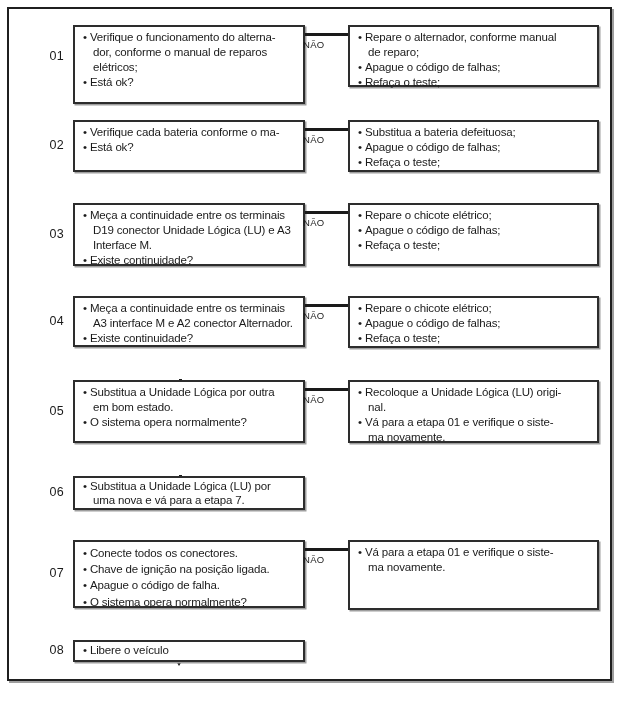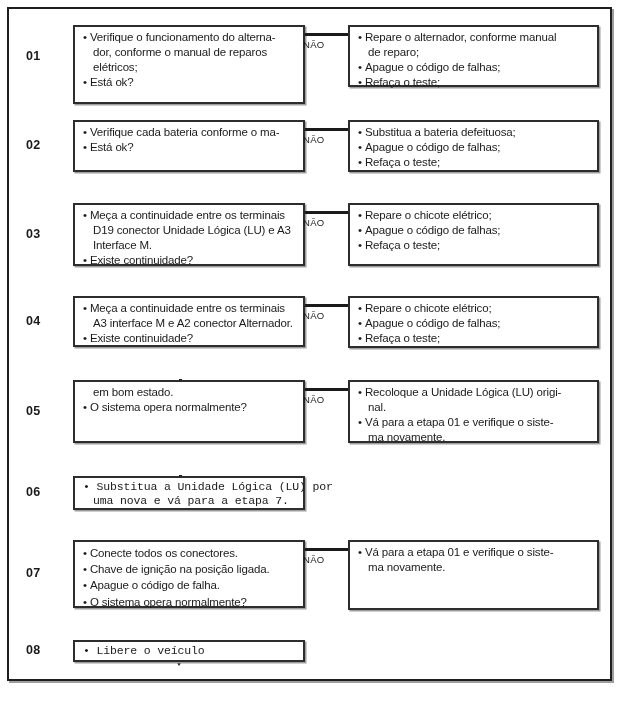--- a/index.html
+++ b/index.html
@@ -1,31 +1,31 @@
 <!DOCTYPE html>
 <html><head>
 <meta charset="utf-8">
 <style>
   html,body{margin:0;padding:0;background:#ffffff;}
   .canvas{position:relative;width:619px;height:701px;background:#ffffff;
           font-family:"Liberation Sans","DejaVu Sans",sans-serif;color:#1a1a1a;overflow:hidden;}
   .frame{position:absolute;left:7px;top:7px;width:601px;height:670px;
          border:2px solid #1f1f1f;box-shadow:2px 2px 0 #9e9e9e;background:transparent;}
-  .stepnum{position:absolute;left:26px;width:38px;text-align:left;
-           font-weight:bold;font-size:12.5px;letter-spacing:0.3px;}
+  .stepnum{position:absolute;left:26px;width:38px;text-align:right;
+           font-weight:normal;font-size:12.5px;letter-spacing:0.3px;}
   .box{position:absolute;background:#ffffff;border:2px solid #2d2d2d;
        box-shadow:1.5px 1.5px 0 #9e9e9e;box-sizing:border-box;
        padding:3px 2px 0 8px;}
   .box.left{left:73px;width:232px;}
   .box.right{left:348px;width:251px;}
   .line{font-size:11.5px;line-height:15px;white-space:nowrap;
         padding-left:10px;letter-spacing:-0.15px;}
   .line.first{text-indent:-10px;}
   .line.first::before{content:"\2022\00a0";}
-  .box.tight{padding-top:2px;font-family:Liberation Mono, monospace;}
+  .box.tight{padding-top:2px;}
   .box.tight .line{line-height:13.8px;}
   .box.tall .line{line-height:16.2px;}
   .no-arrow{position:absolute;left:305px;width:54px;height:30px;}
   .no-arrow .shaft{position:absolute;left:0;top:8px;width:45px;height:2.5px;background:#1a1a1a;}
   .no-arrow .head{position:absolute;left:43px;top:3px;width:0;height:0;
                   border-left:11px solid #1a1a1a;border-top:6px solid transparent;border-bottom:6px solid transparent;}
   .no-arrow .lbl{position:absolute;left:-2px;width:50px;top:14px;text-align:left;
                  font-size:9.5px;letter-spacing:0.3px;}
   .sim-arrow{position:absolute;left:168px;width:60px;height:26px;margin-top:28px;}
   .sim-arrow .shaft{position:absolute;left:11px;top:0;width:2.5px;height:16px;background:#1a1a1a;}
@@ -124,20 +124,21 @@
     <div class="line first">Refaça o teste;</div>
   </div>
   <div class="sim-arrow" style="top:351px">
     <span class="shaft"></span>
     <span class="head"></span>
     <span class="lbl">SIM</span>
   </div>
 
   <div class="stepnum" style="top:404px">05</div>
   <div class="box left" style="top:380px;height:63px">
+    <div class="line first">Substitua a Unidade Lógica por outra</div>
     <div class="line cont">em bom estado.</div>
     <div class="line first">O sistema opera normalmente?</div>
   </div>
   <div class="no-arrow" style="top:380px">
     <span class="shaft"></span>
     <span class="head"></span>
     <span class="lbl">NÃO</span>
   </div>
   <div class="box right" style="top:380px;height:63px">
     <div class="line first">Recoloque a Unidade Lógica (LU) origi-</div>

